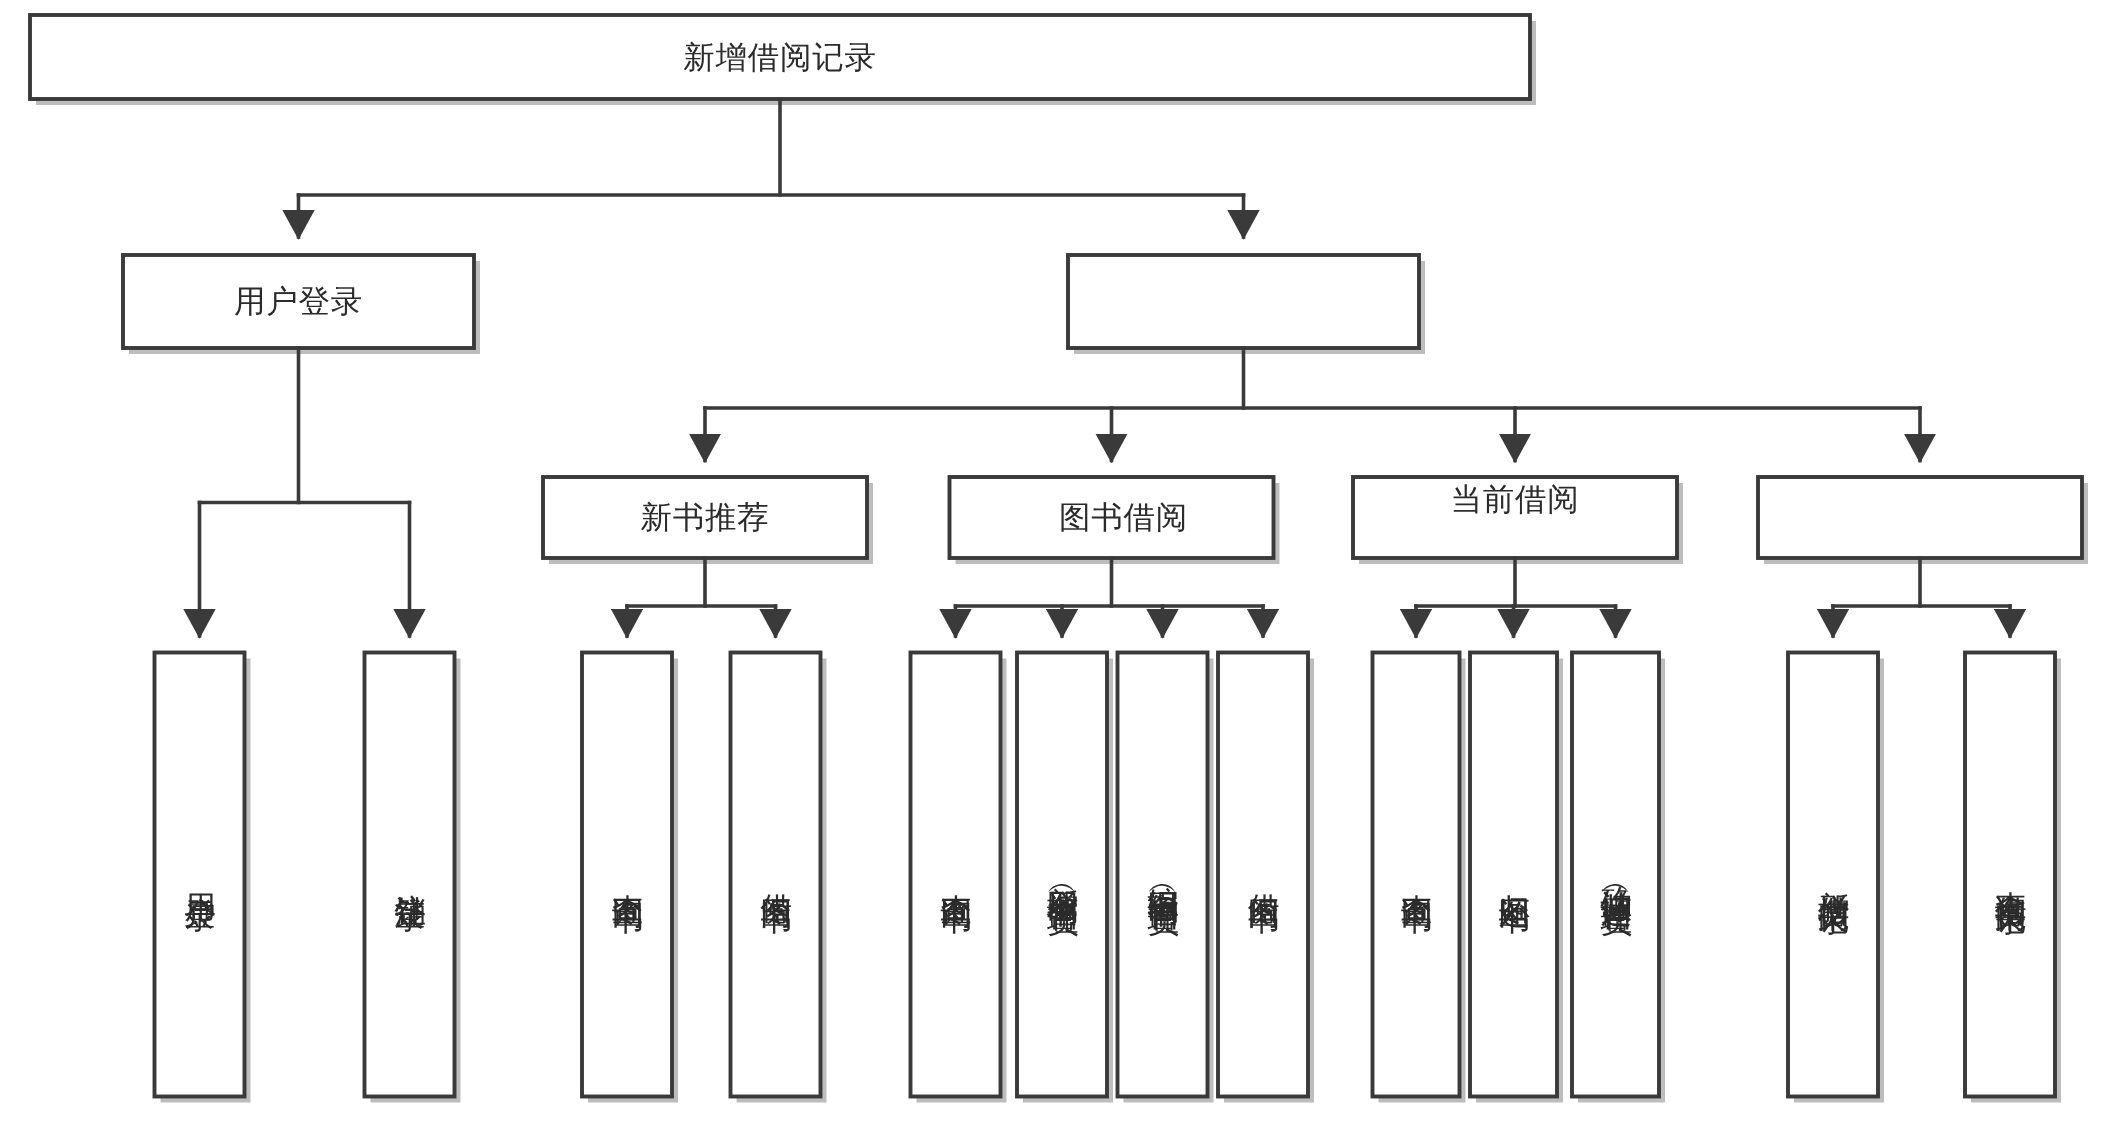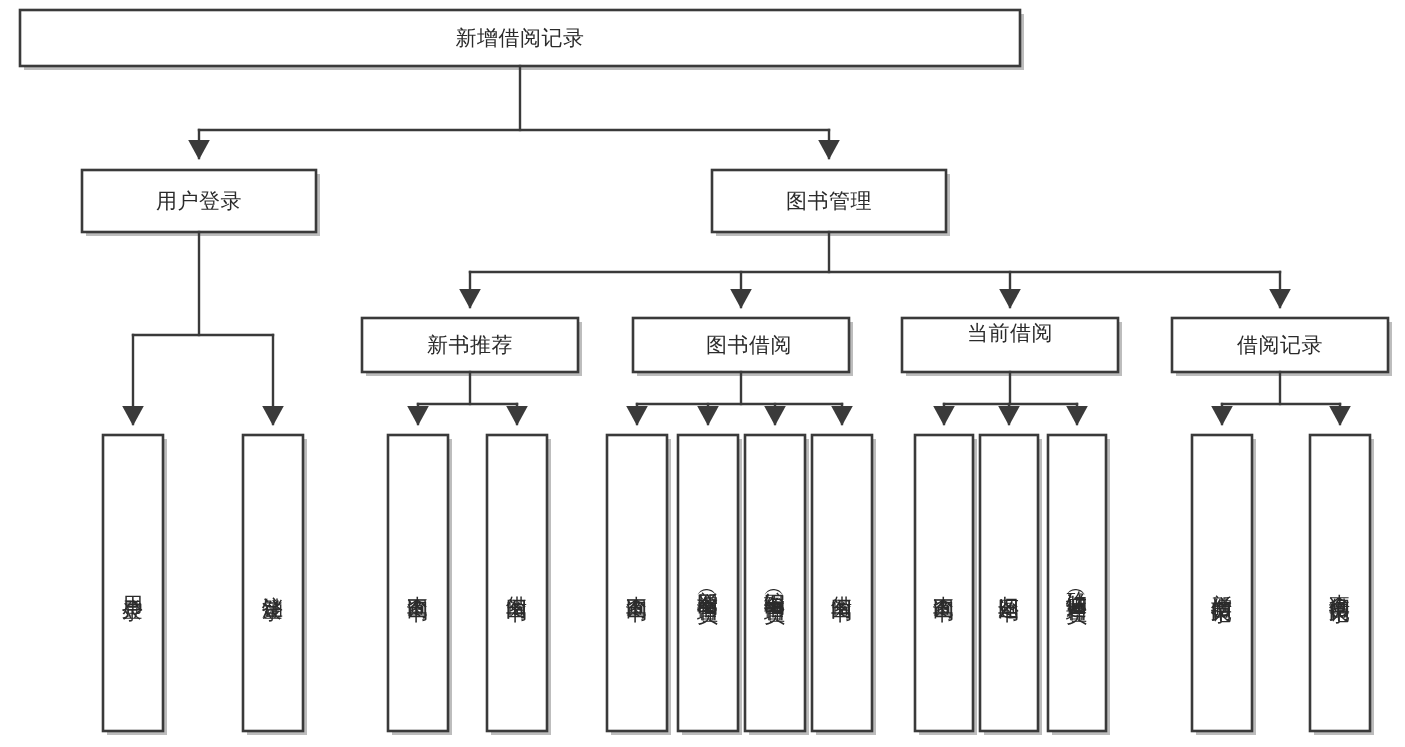--- a/index.html
+++ b/index.html
@@ -195,26 +195,24 @@
       <path class="edge" d="M 1280 372 L 1280 404"></path>
       <path class="edge" d="M 1222 404 L 1340 404"></path>
       <path class="edge" d="M 1222 404 L 1222 424" marker-end="url(#arrow)"></path>
       <path class="edge" d="M 1340 404 L 1340 424" marker-end="url(#arrow)"></path>
     </g>
   </svg>
 
   <div class="node-label-h" style="left:20px; top:10px; width:1000px; height:56px;">新增借阅记录</div>
 
   <div class="node-label-h" style="left:82px; top:170px; width:234px; height:62px;">用户登录</div>
-  <div class="node-label-h" style="left:712px; top:170px; width:234px; height:62px;">图书管理</div>
 
   <div class="node-label-h" style="left:362px; top:318px; width:216px; height:54px;">新书推荐</div>
   <div class="node-label-h" style="left:633px; top:318px; width:232px; height:54px;border-radius:18px;">图书借阅</div>
   <div class="node-label-h" style="left:902px; top:306px; width:216px; height:54px;">当前借阅</div>
-  <div class="node-label-h" style="left:1172px; top:318px; width:216px; height:54px;">借阅记录</div>
 
   <div class="node-label-v" style="left:103px; top:435px; width:60px; height:296px;">用户登录</div>
   <div class="node-label-v" style="left:243px; top:435px; width:60px; height:296px;">注销登录</div>
 
   <div class="node-label-v" style="left:388px; top:435px; width:60px; height:296px;">查询图书</div>
   <div class="node-label-v" style="left:487px; top:435px; width:60px; height:296px;">借阅图书</div>
 
   <div class="node-label-v" style="left:607px; top:435px; width:60px; height:296px;">查询图书</div>
   <div class="node-label-v" style="left:678px; top:435px; width:60px; height:296px;">新增图书（管理员）</div>
   <div class="node-label-v" style="left:745px; top:435px; width:60px; height:296px;">编辑图书（管理员）</div>

